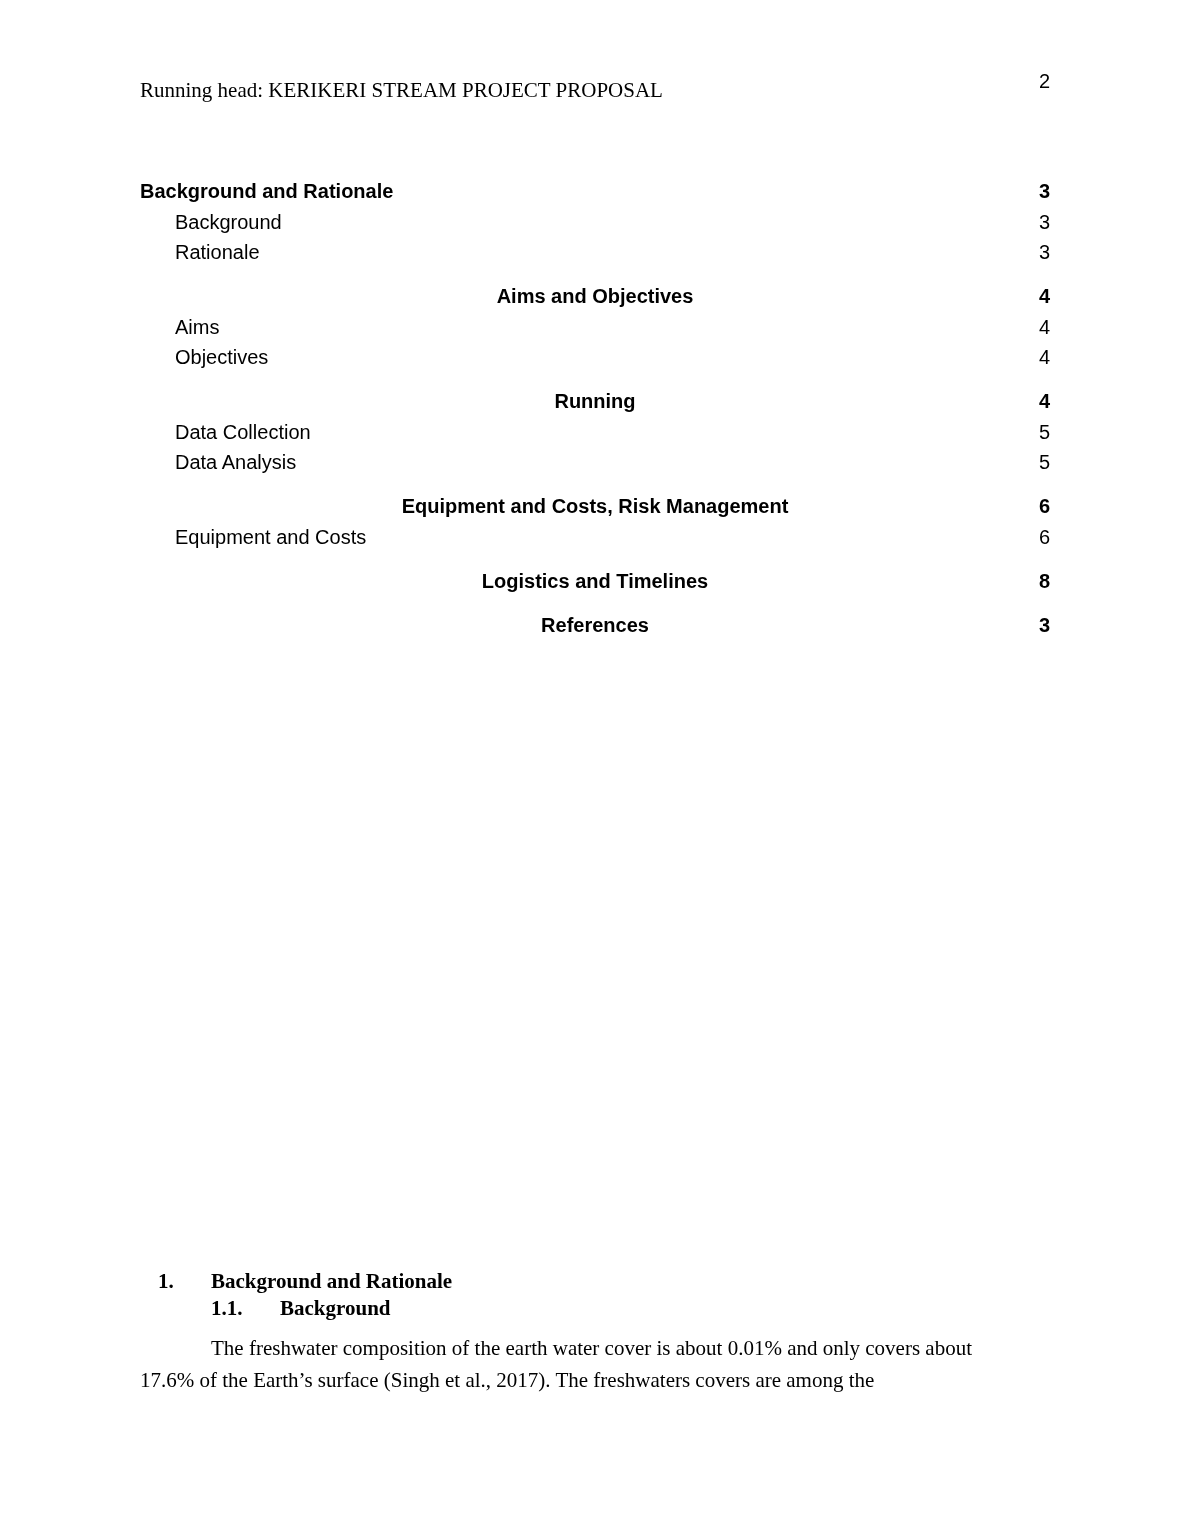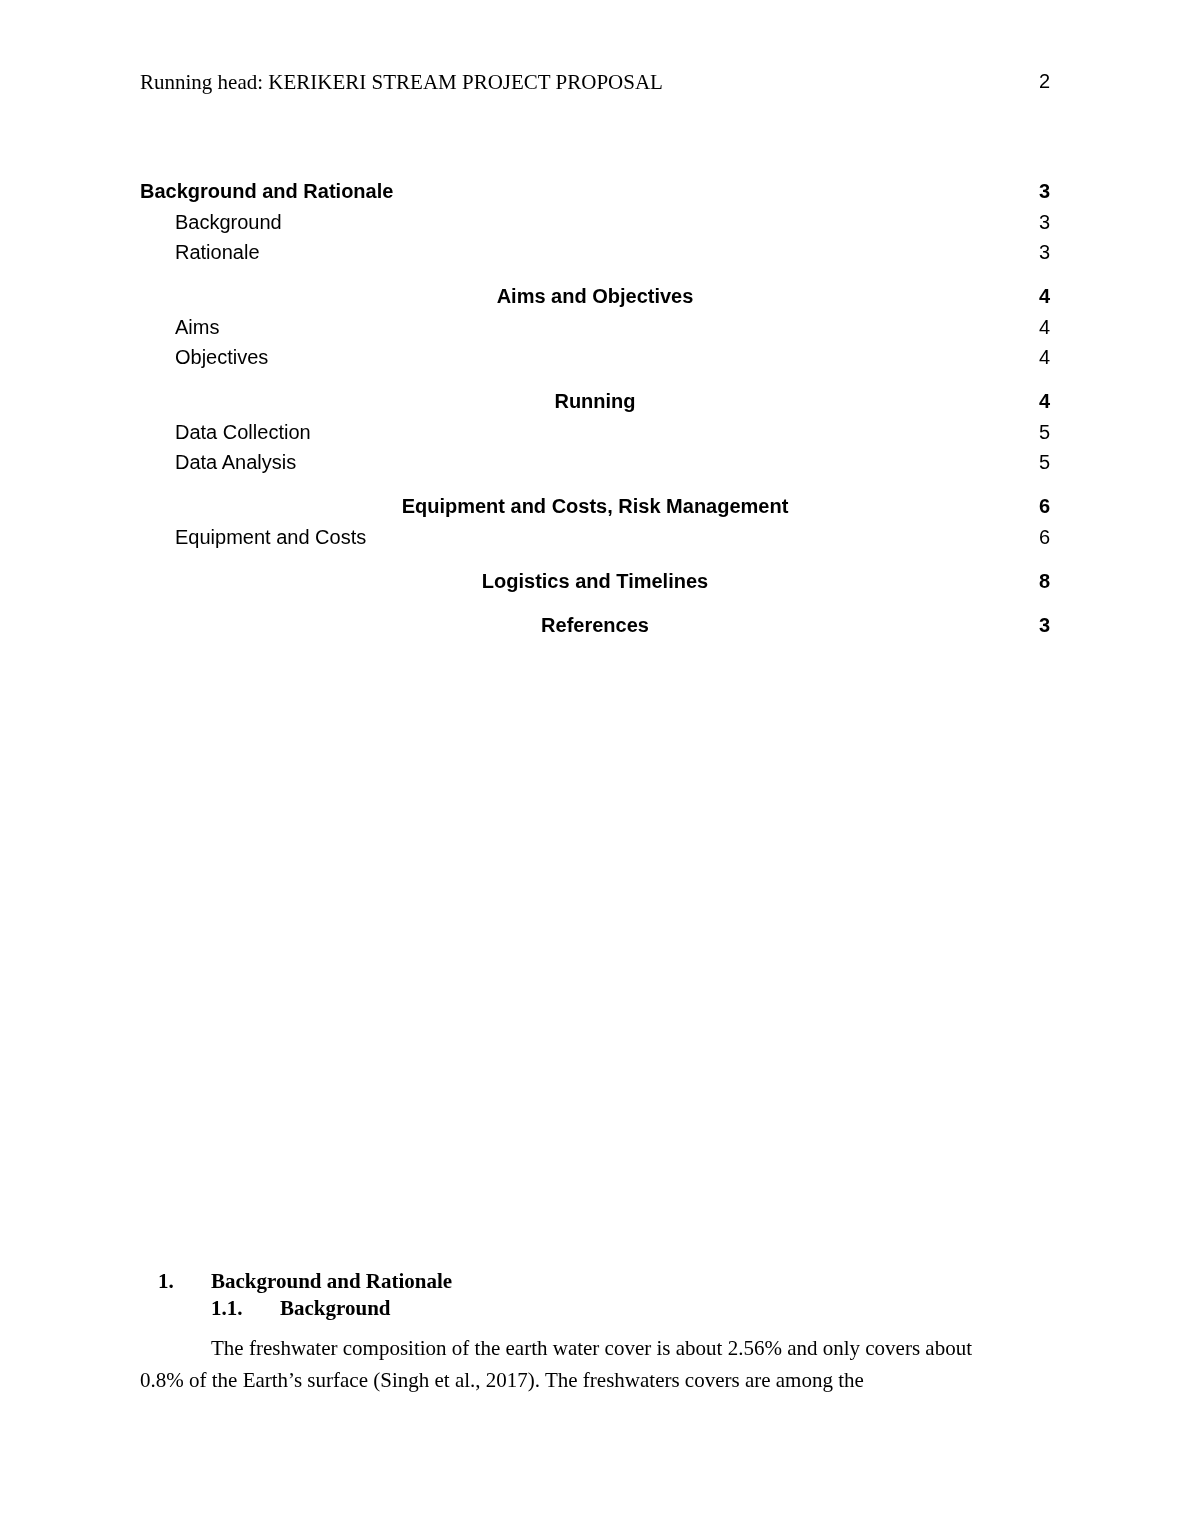--- a/index.html
+++ b/index.html
@@ -1,19 +1,19 @@
 <!DOCTYPE html>
 <html><head>
 <meta charset="utf-8">
 <style>
   html, body { margin: 0; padding: 0; background: #ffffff; }
   body { width: 1190px; height: 1540px; position: relative; overflow: hidden; color: #000; }
   .header { position: absolute; top: 70px; left: 140px; width: 910px; height: 28px;
     font-family: "Liberation Serif", serif; font-size: 21px; }
-  .header .title { position: absolute; left: 0; top: 0; }
+  .header .title { position: absolute; left: 0; top: 8px; }
   .header .pnum { position: absolute; right: 0; top: 0; font-family: "Liberation Sans", sans-serif; font-size: 20px; }
   .toc { position: absolute; top: 178px; left: 140px; width: 910px; font-family: "Liberation Sans", sans-serif; font-size: 20px; }
   .toc-row { position: relative; height: 30.5px; line-height: 26px; }
   .toc-row.level1 { font-weight: bold; }
   .toc-row.level2 .lbl { padding-left: 35px; }
   .toc-row.gap { margin-top: 13.5px; text-align: center; }
   .toc-row .pg { position: absolute; right: 0; top: 0; }
   .body-sec { position: absolute; top: 1268px; left: 140px; width: 910px; font-family: "Liberation Serif", serif; font-size: 21px; }
   .h1 { font-weight: bold; height: 27px; line-height: 27px; position: relative; }
   .h1 .num { position: absolute; left: 18px; }
@@ -49,14 +49,14 @@
 
 <div class="body-sec">
   <div class="h1">
     <span class="num">1.</span>
     <span class="txt">Background and Rationale</span>
   </div>
   <div class="h2">
     <span class="num">1.1.</span>
     <span class="txt">Background</span>
   </div>
-  <p class="para">The freshwater composition of the earth water cover is about 2.56% and only covers about 0.8% of the Earth’s surface (Singh et al., 2017). The freshwaters covers are among the</p>
+  <p class="para">The freshwater composition of the earth water cover is about 0.01% and only covers about 17.6% of the Earth’s surface (Singh et al., 2017). The freshwaters covers are among the</p>
 </div>
 
 </body></html>

